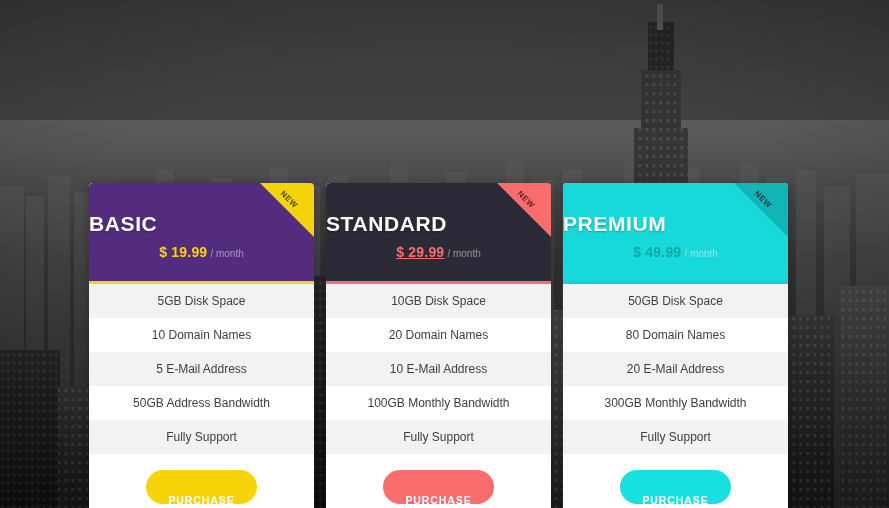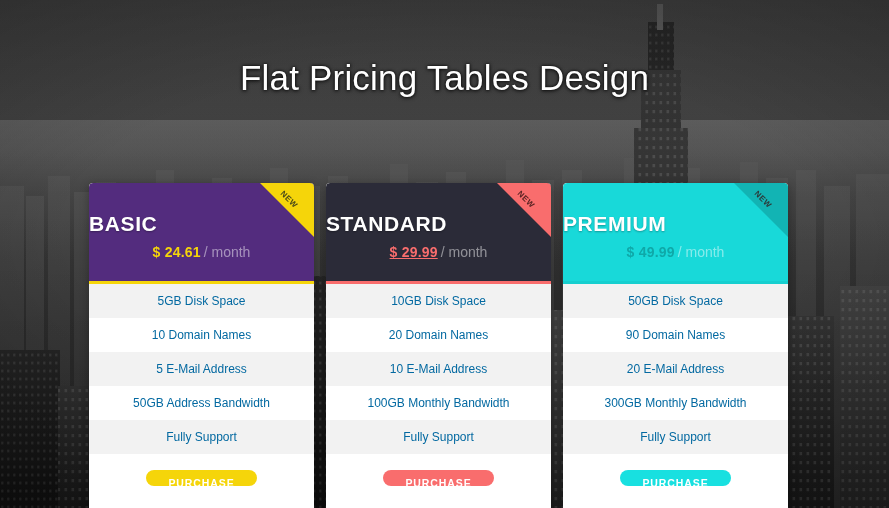--- a/index.html
+++ b/index.html
@@ -93,21 +93,21 @@
     left: 0; right: 0; top: 60px;
     text-align: center;
     white-space: nowrap;
   }
   .price-amount {
     font-size: 14px;
     font-weight: bold;
     letter-spacing: 0.2px;
   }
   .price-period {
-    font-size: 14px;
+    font-size: 10px;
     color: rgba(255,255,255,0.48);
     margin-left: 3px;
   }
 
   
   .ribbon {
     position: absolute;
     top: 0; right: 0;
     width: 54px; height: 54px;
     overflow: hidden;
@@ -132,36 +132,36 @@
   }
 
   .accent-bar { height: 3px; width: 100%; }
 
   .features { list-style: none; }
   .feature-row {
     height: 34px;
     line-height: 34px;
     text-align: center;
     font-size: 12px;
-    color: #0369a1;
+    color: #404040;
     background: #ffffff;
   }
   .feature-row.alt { background: #f2f2f2; }
 
   .cta-area {
     background: #ffffff;
     padding-top: 16px;
     padding-bottom: 20px;
     text-align: center;
   }
   .purchase-btn {
     display: inline-block;
     border: none;
     border-radius: 18px;
-    padding: 0 22px;
+    padding: 17px 22px;
     height: 16px;
     line-height: 27px;
     color: #ffffff;
     font-size: 10.5px;
     font-weight: bold;
     letter-spacing: 0.9px;
     font-family: "Liberation Sans", sans-serif;
     cursor: pointer;
     text-decoration: underline;
   }
@@ -282,33 +282,32 @@
       <rect x="336" y="400" width="48" height="108" fill="url(#winD)"></rect>
       <rect x="462" y="392" width="42" height="116" fill="url(#bNear)"></rect>
       <rect x="462" y="392" width="42" height="116" fill="url(#win)"></rect>
       <rect x="588" y="404" width="54" height="104" fill="url(#bDark)"></rect>
       <rect x="588" y="404" width="54" height="104" fill="url(#winD)"></rect>
     </g>
   </svg>
 
   <div id="bg-vignette"></div>
 
-  <h1 id="page-title">Flat Pricing Tables Design</h1>
 
   <div id="pricing-row">
 
     <div class="card">
       <div class="card-header" style="background:#532c7e;">
         <div class="ribbon">
           <div class="ribbon-tri" style="border-color: transparent #f5d50a transparent transparent;"></div>
           <div class="ribbon-text" style="color:#4a4a1a;">NEW</div>
         </div>
         <div class="plan-name">BASIC</div>
         <div class="price-line">
-          <span class="price-amount" style="color:#f5d50a;">$ 24.61</span><span class="price-period">/ month</span>
+          <span class="price-amount" style="color:#f5d50a;">$ 19.99</span><span class="price-period">/ month</span>
         </div>
       </div>
       <div class="accent-bar" style="background:#f5d50a;"></div>
       <ul class="features">
         <li class="feature-row alt">5GB Disk Space</li>
         <li class="feature-row">10 Domain Names</li>
         <li class="feature-row alt">5 E-Mail Address</li>
         <li class="feature-row">50GB Address Bandwidth</li>
         <li class="feature-row alt">Fully Support</li>
       </ul>
@@ -348,21 +347,21 @@
           <div class="ribbon-text" style="color:#2c3a3a;">NEW</div>
         </div>
         <div class="plan-name">PREMIUM</div>
         <div class="price-line">
           <span class="price-amount" style="color:#0fa8a8;text-align:center;">$ 49.99</span><span class="price-period">/ month</span>
         </div>
       </div>
       <div class="accent-bar" style="background:#16cfcf;"></div>
       <ul class="features">
         <li class="feature-row alt">50GB Disk Space</li>
-        <li class="feature-row">90 Domain Names</li>
+        <li class="feature-row">80 Domain Names</li>
         <li class="feature-row alt">20 E-Mail Address</li>
         <li class="feature-row">300GB Monthly Bandwidth</li>
         <li class="feature-row alt">Fully Support</li>
       </ul>
       <div class="cta-area">
         <button class="purchase-btn" style="background:#18e0e0;">PURCHASE</button>
       </div>
     </div>
 
   </div>

